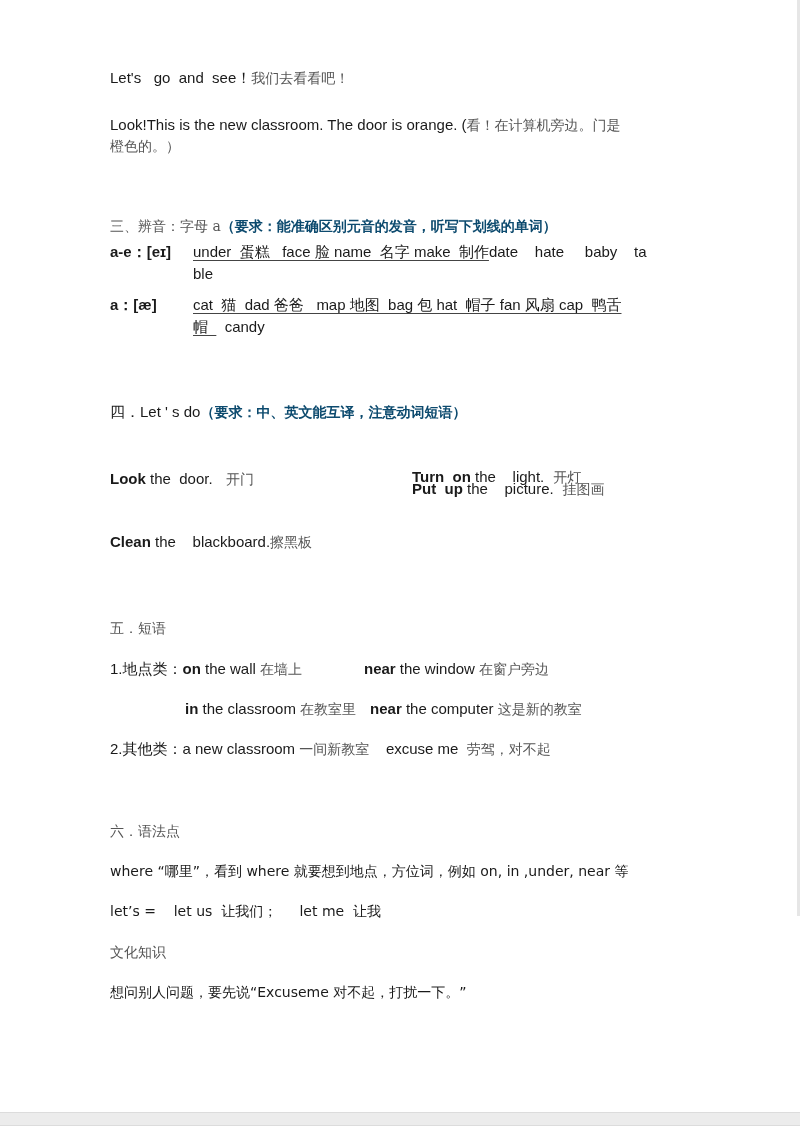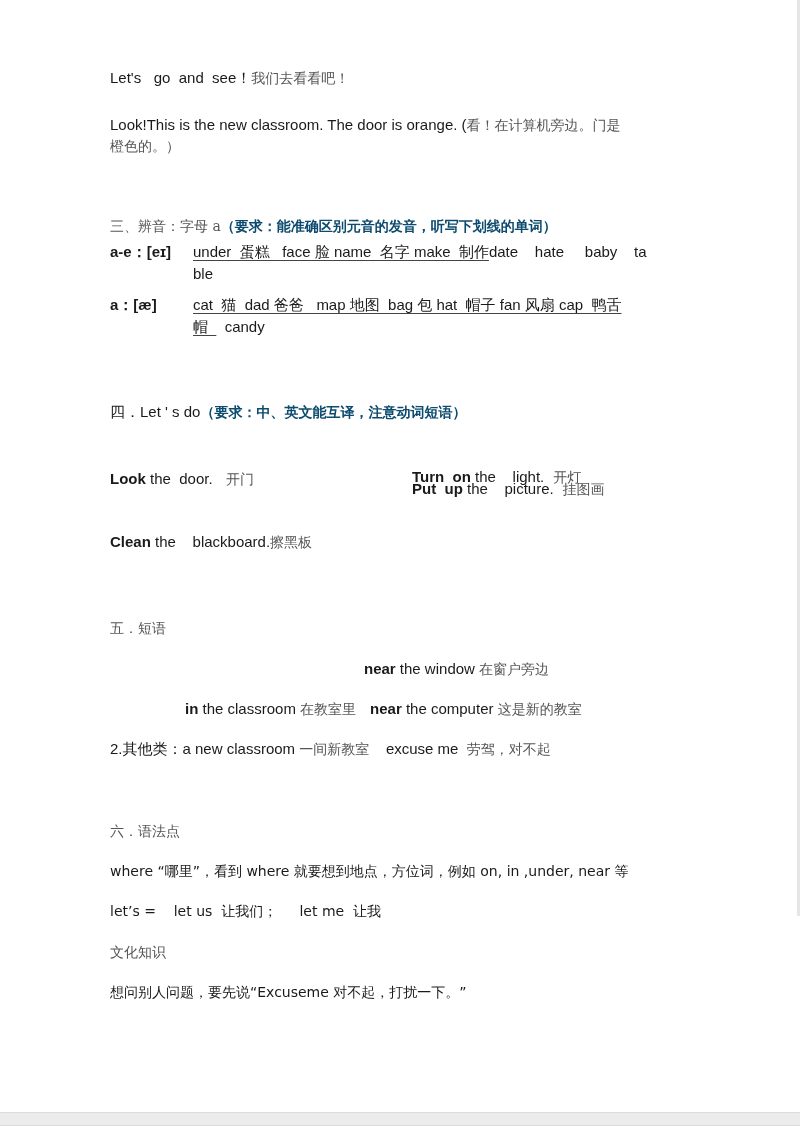--- a/index.html
+++ b/index.html
@@ -71,20 +71,23 @@
   <div class="col2" style="top:480px">
     <span class="b" style="white-space:pre">Put  up</span><span style="white-space:pre"> the    picture.</span><span class="cn" style="white-space:pre">  挂图画</span>
   </div>
   <div class="line" style="top:531px">
     <span class="b">Clean</span><span style="white-space:pre"> the    blackboard.</span><span class="cn">擦黑板</span>
   </div>
 
   <div class="line" style="top:617px">
     <span class="cn">五．短语</span>
   </div>
+  <div class="line" style="top:658px">
+    <span>1.地点类：</span><span class="b">on</span><span style="white-space:pre"> the wall </span><span class="cn">在墙上</span>
+  </div>
   <div class="line" style="top:658px; left:364px">
     <span class="b">near</span><span style="white-space:pre"> the window </span><span class="cn">在窗户旁边</span>
   </div>
   <div class="line" style="top:698px; left:185px">
     <span class="b">in</span><span style="white-space:pre"> the classroom </span><span class="cn">在教室里</span><span style="display:inline-block;width:14px"></span><span class="b">near</span><span style="white-space:pre"> the computer </span><span class="cn">这是新的教室</span>
   </div>
   <div class="line" style="top:738px">
     <span>2.其他类：</span><span style="white-space:pre">a new classroom </span><span class="cn">一间新教室</span><span style="white-space:pre">    excuse me  </span><span class="cn">劳驾，对不起</span>
   </div>
 

